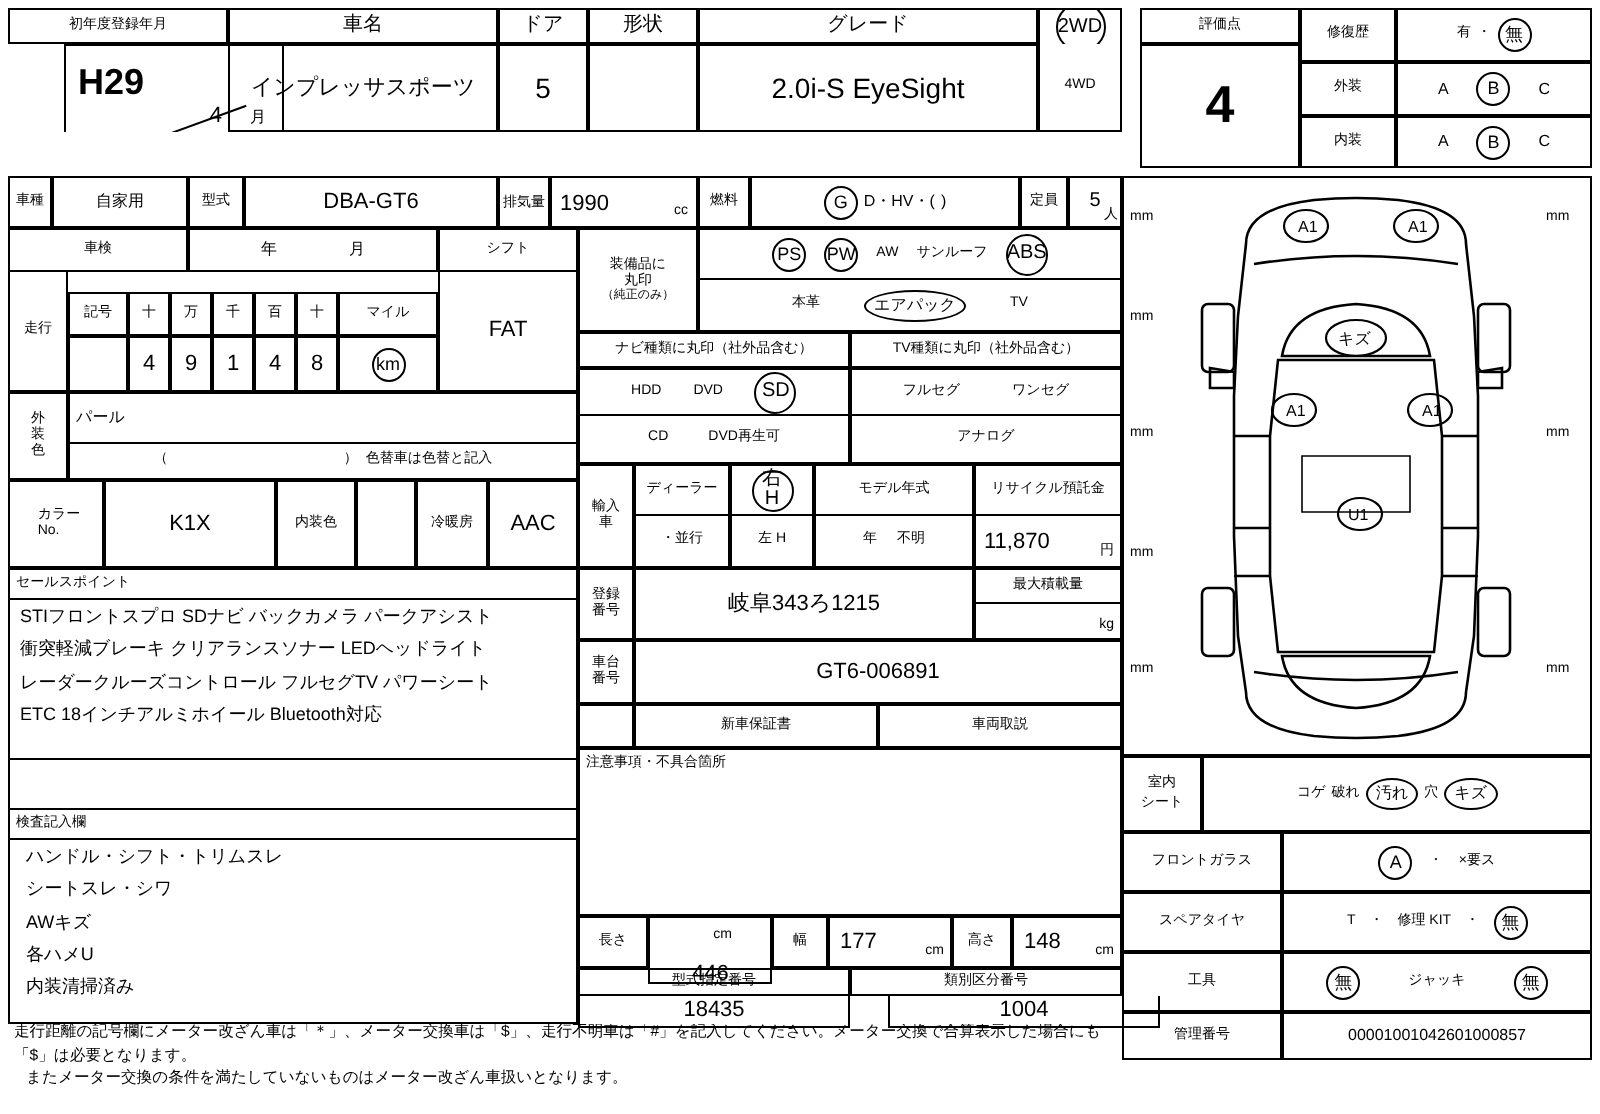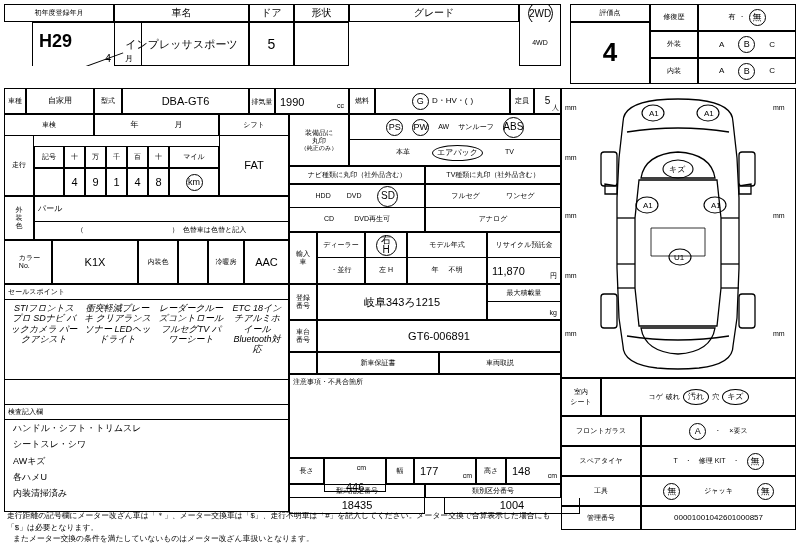--- a/index.html
+++ b/index.html
@@ -86,20 +86,21 @@
     <div style="position:relative;width:100%;height:100%;">
       <div style="position:absolute;left:6px;top:8px;" class="xl b">H29</div>
       <div style="position:absolute;right:30px;bottom:1px;" class="md">4</div>
       <div style="position:absolute;right:8px;bottom:3px;" class="sm">月</div>
       <div class="diag" style="left:30px;top:40px;width:62px;height:1px;transform:rotate(-20deg);"></div>
     </div>
   </div>
   <div class="box md" style="left:114px;top:22px;width:135px;height:44px;">インプレッサスポーツ</div>
   <div class="box lg" style="left:249px;top:22px;width:45px;height:44px;">5</div>
   <div class="box" style="left:294px;top:22px;width:55px;height:44px;"></div>
+  <div class="box lg" style="left:349px;top:22px;width:170px;height:44px;">2.0i-S EyeSight</div>
   <div class="box tiny" style="left:519px;top:22px;width:42px;height:44px;border-top:none;">4WD</div>
 
   <div class="box tiny" style="left:570px;top:4px;width:80px;height:18px;">評価点</div>
   <div class="box xxl b" style="left:570px;top:22px;width:80px;height:62px;">4</div>
 
   <div class="box tiny" style="left:650px;top:4px;width:48px;height:27px;">修復歴</div>
   <div class="box" style="left:698px;top:4px;width:98px;height:27px;">
     <span class="row">
       <span class="tiny">有</span>
       <span class="tiny">・</span>
@@ -280,21 +281,21 @@
   <div class="box tiny" style="left:487px;top:232px;width:74px;height:26px;">リサイクル預託金</div>
   <div class="box" style="left:487px;top:258px;width:74px;height:26px;border-top:none;padding:0;">
     <div style="position:relative;width:100%;height:100%;">
       <div style="position:absolute;left:4px;top:7px;" class="md">11,870</div>
       <div style="position:absolute;right:3px;bottom:3px;" class="tiny">円</div>
     </div>
   </div>
 
   <div class="box tiny left" style="left:4px;top:284px;width:285px;height:16px;">セールスポイント</div>
   <div class="box" style="left:4px;top:300px;width:285px;height:80px;border-top:none;padding:3px 5px;align-items:flex-start;justify-content:flex-start;">
-    <div style="display:flex;flex-direction:row;gap:6px;width:100%;text-align:center;font-size:9px;font-style:italic;">
+    <div style="display:flex;flex-direction:column;gap:6px;width:100%;text-align:left;font-size:9px;">
       <span>STIフロントスプロ SDナビ バックカメラ パークアシスト</span>
       <span>衝突軽減ブレーキ クリアランスソナー LEDヘッドライト</span>
       <span>レーダークルーズコントロール フルセグTV パワーシート</span>
       <span>ETC 18インチアルミホイール Bluetooth対応</span>
     </div>
   </div>
 
   <div class="box tiny" style="left:289px;top:284px;width:28px;height:36px;padding:0;">
     <div class="vstack" style="gap:0;">
       <span>登録</span>

